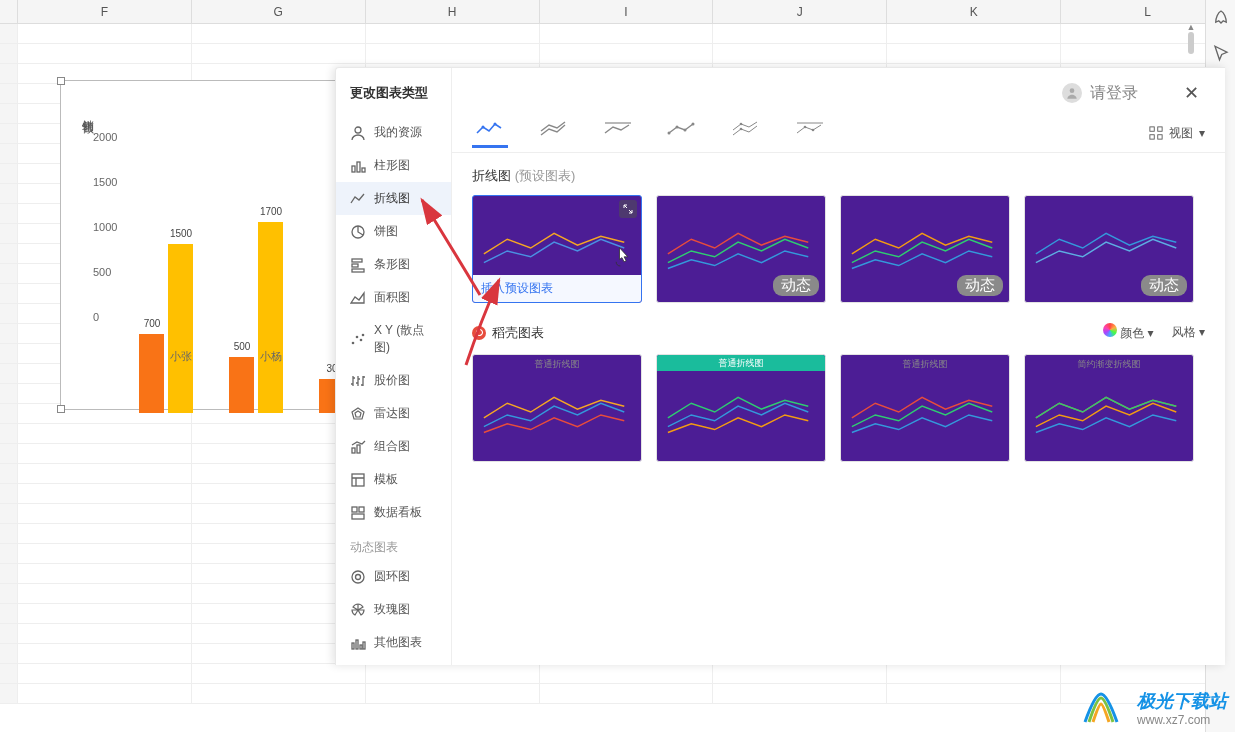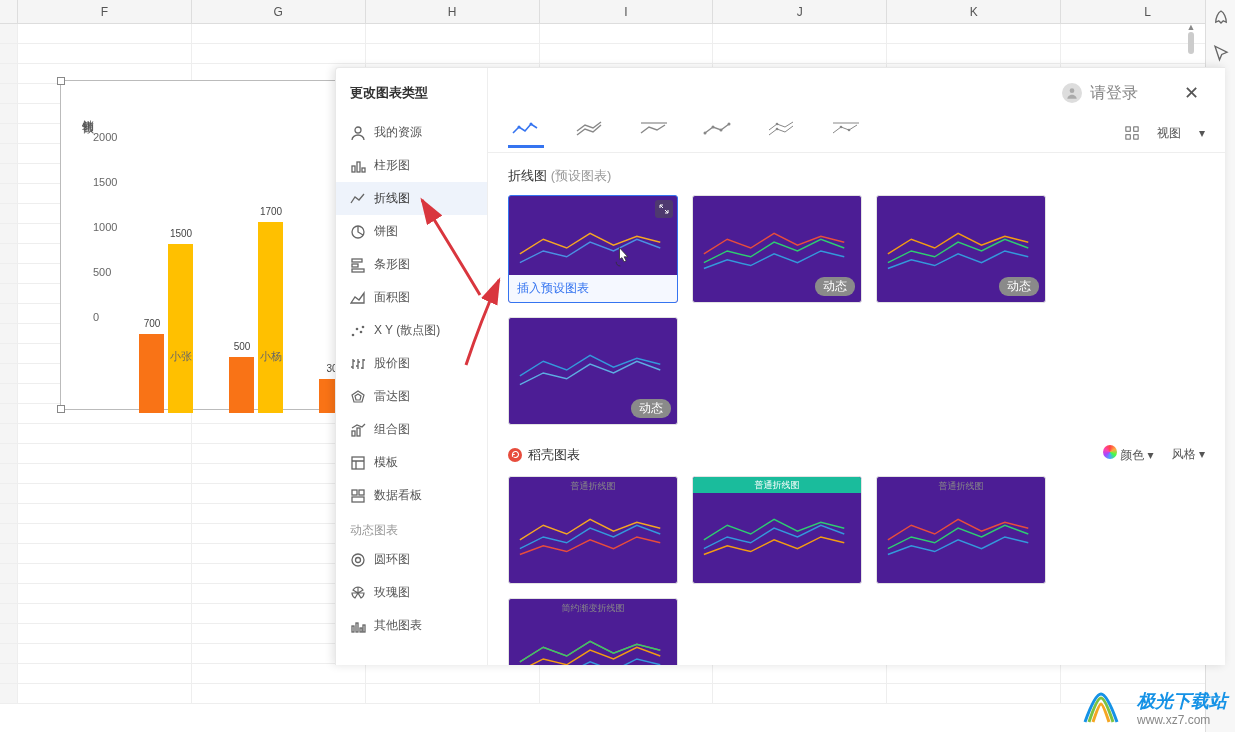--- a/index.html
+++ b/index.html
@@ -29,47 +29,47 @@
 .bar-blue { background: #f97316; }
 .bar-yellow { background: #FFC000; }
 .bar-label { position: absolute; top: -16px; font-size: 10px; color: #444; width: 30px; text-align: center; left: -2px; }
 
 
 .right-rail { position: absolute; right: 0; top: 0; width: 30px; height: 100%; background: #f7f7f7; border-left: 1px solid #ddd; display: flex; flex-direction: column; align-items: center; padding-top: 8px; gap: 18px; }
 .right-rail .ricon { width: 18px; height: 18px; color: #666; }
 
 
 .modal { position: absolute; left: 335px; top: 67px; width: 890px; height: 598px; background: #fff; box-shadow: -2px 0 10px rgba(0,0,0,0.12); display: flex; border-top-left-radius: 4px; border-top: 1px solid #e8e8e8; border-left: 1px solid #e8e8e8; }
-.modal-sidebar { width: 152px; border-right: 1px solid #eee; display: flex; flex-direction: column; padding-top: 16px; }
+.modal-sidebar { width: 116px; border-right: 1px solid #eee; display: flex; flex-direction: column; padding-top: 16px; }
 .modal-title { font-size: 13px; font-weight: bold; color: #333; padding: 0 14px 14px; }
 .side-item { display: flex; align-items: center; gap: 8px; padding: 8px 14px; font-size: 12px; color: #555; cursor: pointer; }
 .side-item.active { background: #eef3fb; color: #333; }
 .side-item .sicon { width: 16px; height: 16px; display: inline-flex; }
 .side-section-label { font-size: 12px; color: #999; padding: 10px 14px 4px; }
 
 .modal-body { flex: 1; display: flex; flex-direction: column; overflow: hidden; }
 .modal-topbar { display: flex; align-items: center; padding: 12px 20px 6px; gap: 18px; }
 .login-area { margin-left: auto; display: flex; align-items: center; gap: 8px; color: #888; font-size: 16px; }
 .avatar-icon { width: 20px; height: 20px; border-radius: 50%; background: #ddd; display: inline-flex; align-items: center; justify-content: center; }
 .close-btn { margin-left: 22px; font-size: 18px; color: #555; cursor: pointer; padding: 2px 6px; }
 
 .subtype-row { display: flex; gap: 28px; padding: 6px 20px 4px; border-bottom: 1px solid #eee; }
 .subtype { width: 36px; height: 30px; display: flex; align-items: center; justify-content: center; border-bottom: 3px solid transparent; cursor: pointer; padding-bottom: 6px; }
 .subtype.active { border-bottom-color: #3574f0; }
-.view-ctrl { margin-left: auto; display: flex; align-items: center; gap: 18px; font-size: 12px; color: #555; }
+.view-ctrl { margin-left: auto; display: flex; align-items: center; gap: 6px; font-size: 12px; color: #555; }
 
 .content-scroll { flex: 1; overflow-y: auto; padding: 14px 20px 0; }
 .section-title { font-size: 13px; color: #333; margin-bottom: 10px; }
 .section-title .sub { color: #999; }
 .preset-grid { display: flex; gap: 14px; margin-bottom: 20px; flex-wrap: wrap; }
 .preset-card { width: 170px; height: 108px; border: 1px solid #e3e3e3; border-radius: 3px; position: relative; background: #4c1d95; cursor: pointer; overflow: hidden; }
 .preset-card.selected { border-color: #3574f0; }
 .insert-bar { position: absolute; left: 0; right: 0; bottom: 0; padding: 5px 8px; font-size: 12px; color: #3574f0; background: #f5f8ff; }
 .expand-ic { position: absolute; top: 4px; right: 4px; width: 18px; height: 18px; background: rgba(80,80,80,0.55); border-radius: 3px; display: flex; align-items: center; justify-content: center; }
-.badge { position: absolute; right: 6px; bottom: 6px; background: #8a8a8a; color: #fff; font-size: 12px; padding: 1px 8px; border-radius: 9px; }
+.badge { position: absolute; right: 6px; bottom: 6px; background: #8a8a8a; color: #fff; font-size: 15px; padding: 1px 8px; border-radius: 9px; }
 
 .dk-row { display: flex; align-items: center; margin-bottom: 12px; }
 .dk-title { font-size: 13px; color: #333; display: flex; align-items: center; gap: 6px; }
 .dk-refresh { width: 14px; height: 14px; border-radius: 50%; background: #e74c3c; display: inline-flex; align-items: center; justify-content: center; }
 .filter-ctrls { margin-left: auto; display: flex; align-items: center; gap: 18px; font-size: 12px; color: #555; }
 .color-dot { width: 14px; height: 14px; border-radius: 50%; background: conic-gradient(#f44,#fa4,#4f4,#4af,#a4f,#f4a,#f44); display: inline-block; }
 
 .mini-chart { position: absolute; inset: 6px; }
 .mini-chart svg { width: 100%; height: 100%; }
 .card-title { position: absolute; top: 3px; left: 0; right: 0; text-align: center; font-size: 9px; color: #888; }

